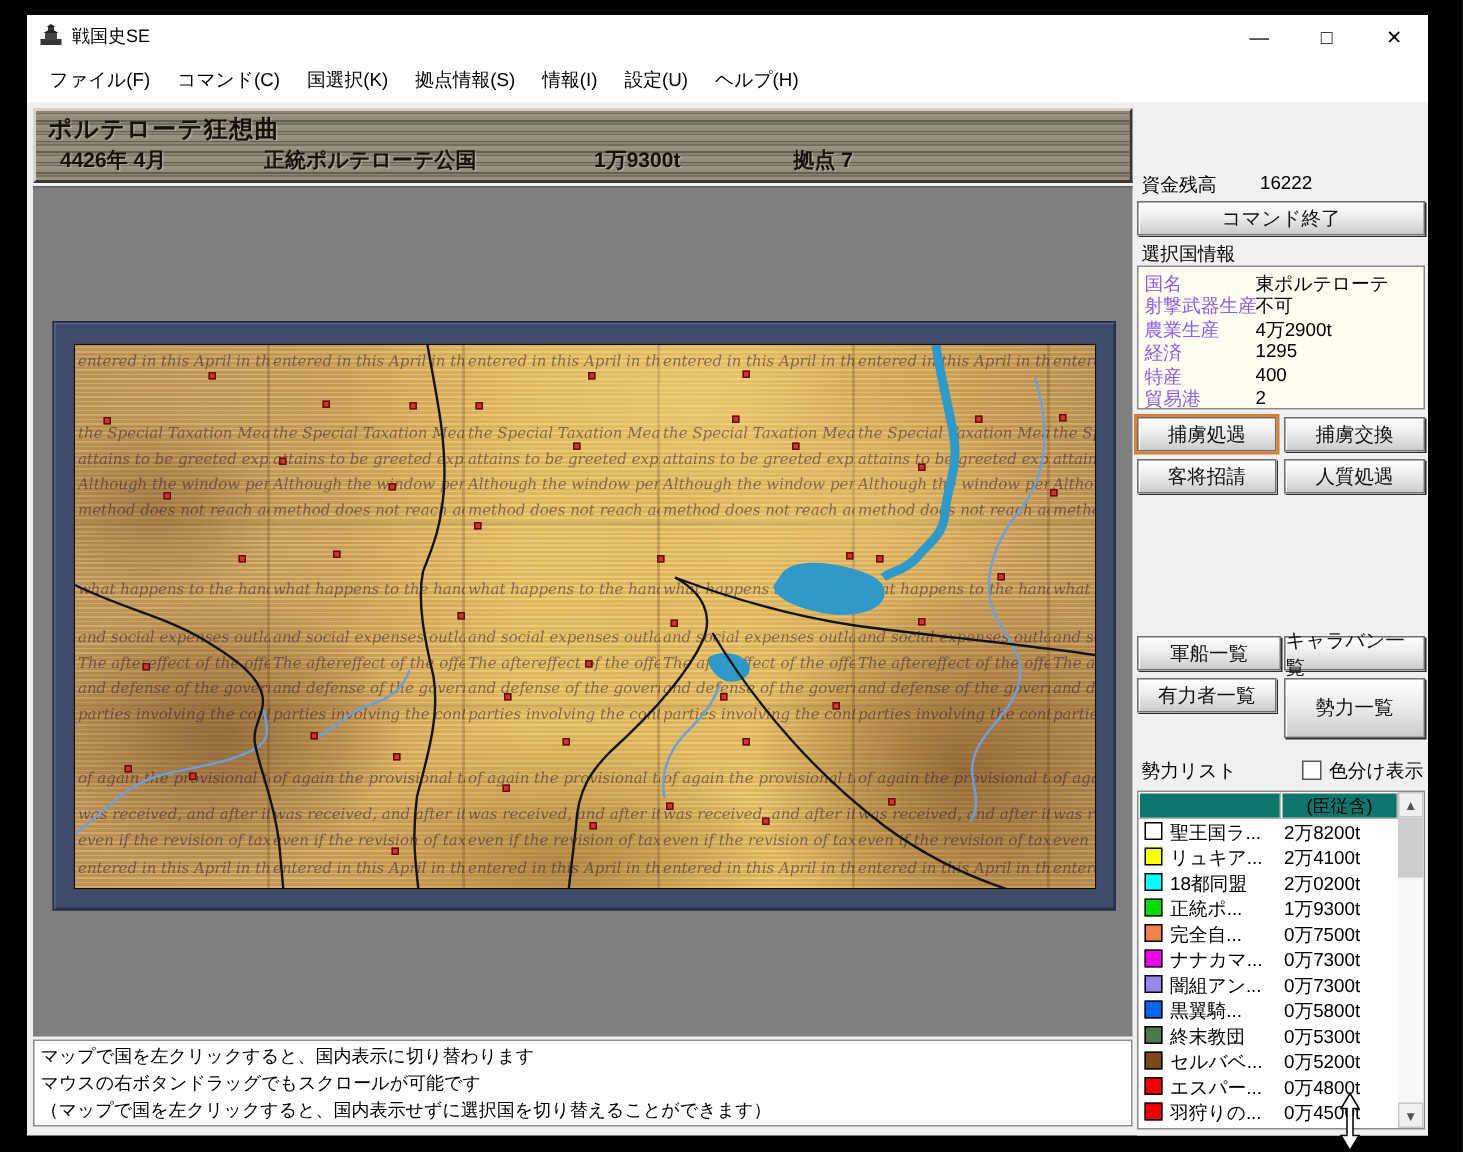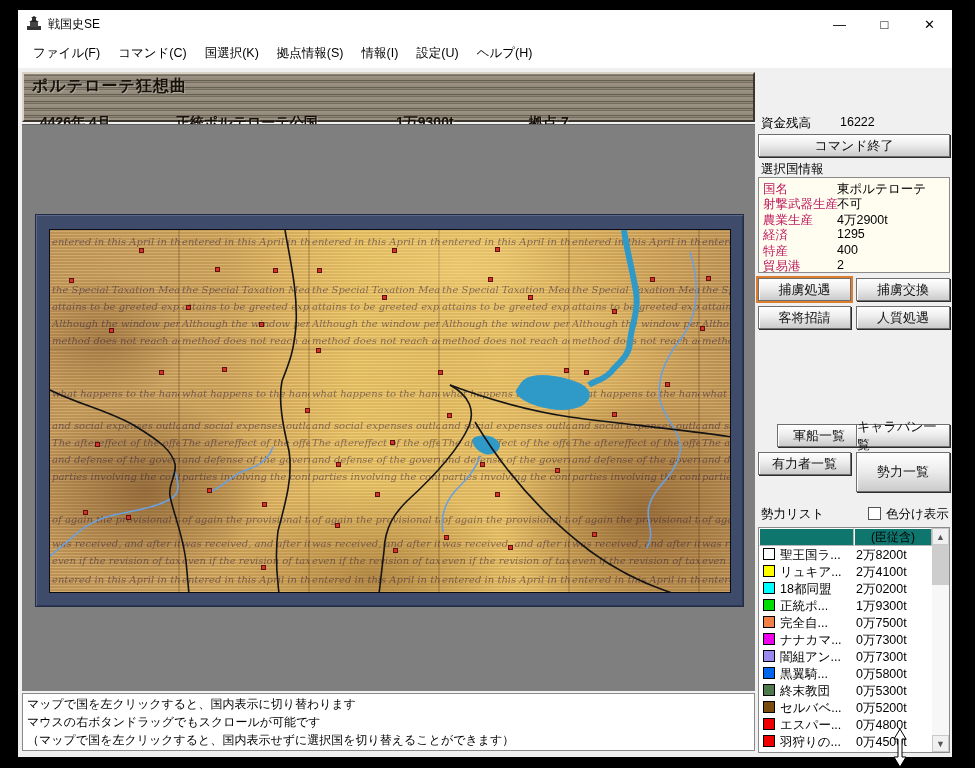--- a/index.html
+++ b/index.html
@@ -21,21 +21,21 @@
   .menu-item { font-size:12.5px; color:#000; padding:4px 9px; }
 
   
   .banner-tex {
     background: repeating-linear-gradient(0deg, #9a9183 0 2px, #756d60 2px 3px, #8c8475 3px 4px, #655e52 4px 5px, #948b7c 5px 7px);
   }
   .header-banner { position:absolute; left:4px; top:62px; width:733px; height:50px;
     border:2px solid; border-color:#d8d2c6 #3c362e #3c362e #d8d2c6; }
   .header-title { position:absolute; left:8px; top:2px; font-size:16px; font-weight:bold; color:#17110a;
     text-shadow:1px 1px 0 rgba(255,255,255,0.25); letter-spacing:1px; }
-  .header-sub { position:absolute; top:40px; font-size:14px; font-weight:bold; color:#17110a;
+  .header-sub { position:absolute; top:24px; font-size:14px; font-weight:bold; color:#17110a;
     text-shadow:1px 1px 0 rgba(255,255,255,0.25); }
 
   
   .map-viewport { position:absolute; left:4px; top:114px; width:733px; height:567px; background:#7f7f7f; border-top:1px solid #5e5e5e; }
   .map-frame { position:absolute; left:13px; top:89px; width:709px; height:393px; background:#3e4b6b;
     border:1px solid #222c44; box-shadow: inset 1px 1px 0 #5b688a, inset -1px -1px 0 #2c3856; }
   .map-content { position:absolute; left:13px; top:14px; width:682px; height:364px; border:1px solid #0c0c14; overflow:hidden;
     background:
       radial-gradient(ellipse 120px 90px at 8% 30%, rgba(105,62,28,0.35), transparent 70%),
       radial-gradient(ellipse 170px 130px at 14% 72%, rgba(92,52,20,0.48), transparent 72%),
@@ -74,21 +74,21 @@
     background:linear-gradient(180deg,#ffffff 0%,#ededed 45%,#cbcbcb 100%);
     border:1px solid #6e6e6e; box-shadow:1px 1px 0 #2c2c2c, inset 1px 1px 0 #fff;
     font-size:13px; color:#111; }
   .btn-focus { outline:2px solid #dd7e2e; outline-offset:0px; }
 
   .section-label { position:absolute; font-size:12.5px; color:#000; }
 
   .info-box { position:absolute; left:0px; top:109px; width:192px; height:96px; background:#fffdf0;
     border:1px solid #8a8a8a; }
   .info-row { position:absolute; left:0; width:100%; height:16px; }
-  .info-row .lbl { position:absolute; left:4px; font-size:12.5px; color:#be185d; white-space:nowrap; }
+  .info-row .lbl { position:absolute; left:4px; font-size:12.5px; color:#8b5cf6; white-space:nowrap; }
   .info-row .val { position:absolute; left:78px; font-size:12.5px; color:#000; white-space:nowrap; }
 
   
   .checkbox { position:absolute; width:13px; height:13px; background:#fff; border:1px solid #555; }
   .force-list { position:absolute; left:0px; top:459px; width:192px; height:226px; background:#fff; border:1px solid #8a8a8a; }
   .fl-header { position:absolute; left:0; top:0; width:173px; height:18px; display:flex; }
   .fl-hcell { background:#0f766e; border:1px solid; border-color:#fdfdfd #b5b5b5 #b5b5b5 #fdfdfd; font-size:12px; color:#000;
     display:flex; align-items:center; justify-content:center; }
   .fl-rows { position:absolute; left:0; top:18px; width:173px; }
   .flrow { position:relative; height:17px; }
@@ -344,21 +344,21 @@
             <span class="lbl">貿易港</span>
             <span class="val">2</span>
           </div>
     </div>
 
     <div class="btn btn-focus" style="left:0px; top:210px; width:93px; height:23px;">捕虜処遇</div>
     <div class="btn" style="left:98px; top:210px; width:94px; height:23px;">捕虜交換</div>
     <div class="btn" style="left:0px; top:238px; width:93px; height:23px;">客将招請</div>
     <div class="btn" style="left:98px; top:238px; width:94px; height:23px;">人質処遇</div>
 
-    <div class="btn" style="left:0px; top:356px; width:84px; height:23px;margin-left:19px;">軍船一覧</div>
+    <div class="btn" style="left:0px; top:356px; width:96px; height:23px;">軍船一覧</div>
     <div class="btn" style="left:98px; top:356px; width:94px; height:23px;">キャラバン一覧</div>
     <div class="btn" style="left:0px; top:384px; width:93px; height:23px;">有力者一覧</div>
     <div class="btn" style="left:98px; top:384px; width:94px; height:40px;">勢力一覧</div>
 
     <span class="section-label" style="left:3px; top:438px;">勢力リスト</span>
     <div class="checkbox" style="left:110px; top:439px;"></div>
     <span class="section-label" style="left:128px; top:438px;">色分け表示</span>
 
     <div class="force-list">
       <div class="fl-header">

